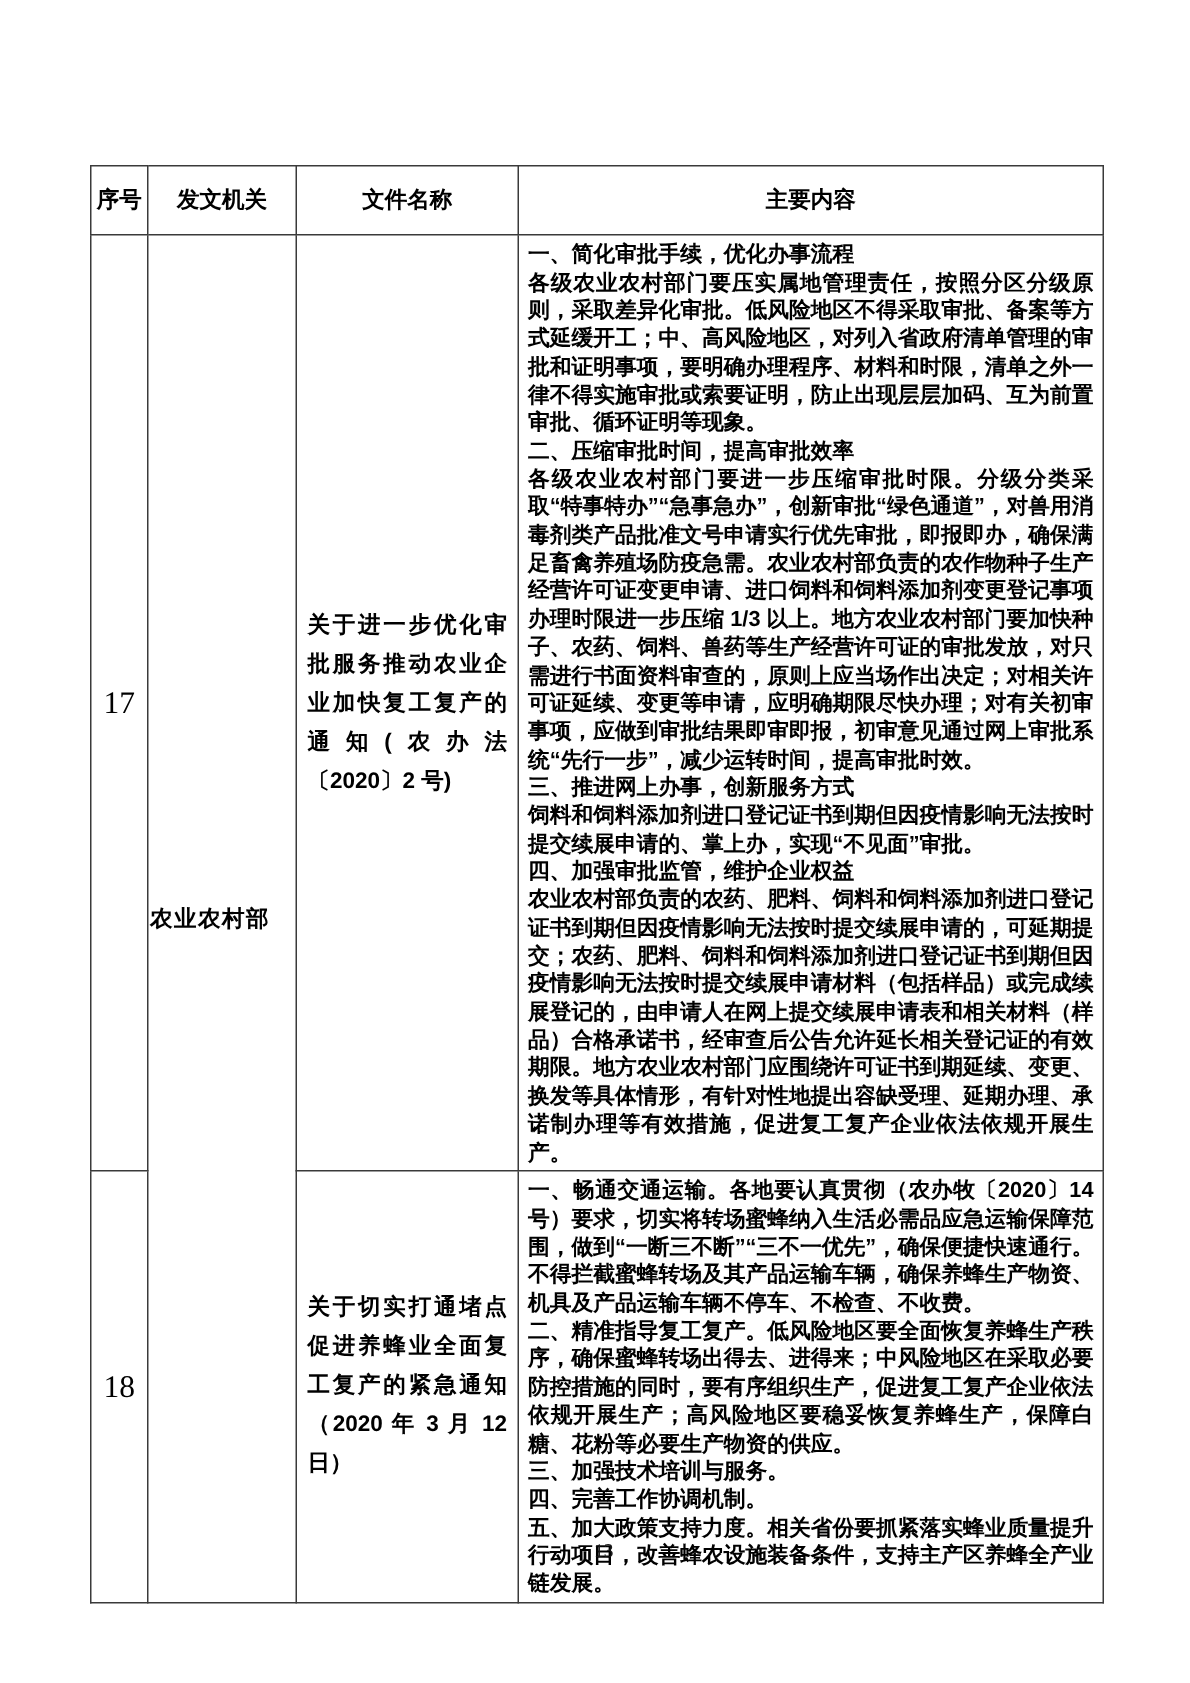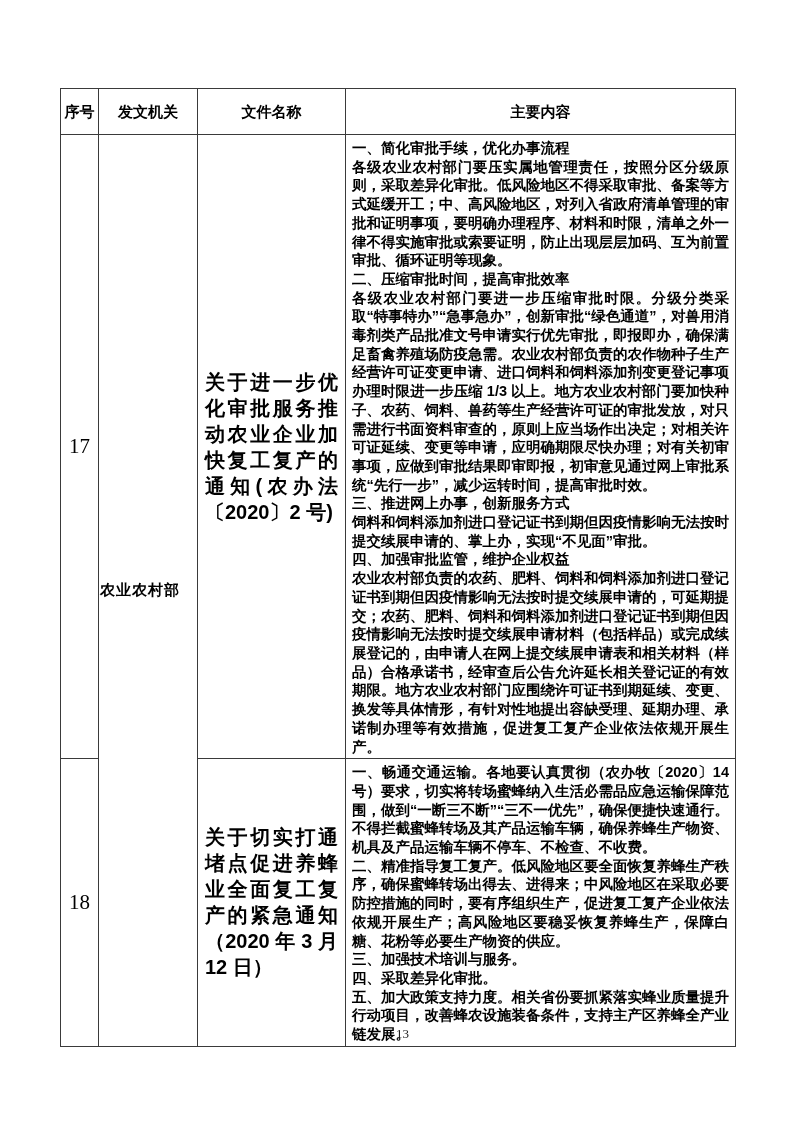--- a/index.html
+++ b/index.html
@@ -10,21 +10,21 @@
   body {
     width: 793px;
     height: 1122px;
     position: relative;
     font-family: "Liberation Sans", sans-serif;
     color: #000000;
   }
   .doc-table {
     position: absolute;
     left: 60px;
-    top: 88px;
+    top: 110px;
     width: 675px;
     border-collapse: collapse;
     table-layout: fixed;
   }
   .doc-table td, .doc-table th {
     border: 1px solid #3a3a3a;
     background: #ffffff;
     box-sizing: border-box;
     overflow: hidden;
   }
@@ -53,21 +53,21 @@
     vertical-align: middle;
   }
   td.agency-cell {
     font-size: 15px;
     font-weight: 700;
     text-align: left;
     vertical-align: middle;
     letter-spacing: 1px;
   }
   td.doc-cell {
-    font-size: 20px;
+    font-size: 15px;
     font-weight: 700;
     vertical-align: middle;
     text-align: justify;
     line-height: 26px;
     padding: 0 7px;
   }
   td.content-cell {
     font-size: 14.5px;
     font-weight: 700;
     vertical-align: top;
@@ -124,20 +124,20 @@
           <p class="para">农业农村部负责的农药、肥料、饲料和饲料添加剂进口登记证书到期但因疫情影响无法按时提交续展申请的，可延期提交；农药、肥料、饲料和饲料添加剂进口登记证书到期但因疫情影响无法按时提交续展申请材料（包括样品）或完成续展登记的，由申请人在网上提交续展申请表和相关材料（样品）合格承诺书，经审查后公告允许延长相关登记证的有效期限。地方农业农村部门应围绕许可证书到期延续、变更、换发等具体情形，有针对性地提出容缺受理、延期办理、承诺制办理等有效措施，促进复工复产企业依法依规开展生产。</p>
         </td>
     </tr>
     <tr class="row-18">
       <td class="no-cell">18</td>
       <td class="doc-cell">关于切实打通堵点促进养蜂业全面复工复产的紧急通知（2020 年 3 月 12 日）</td>
       <td class="content-cell">
           <p class="para">一、畅通交通运输。各地要认真贯彻（农办牧〔2020〕14 号）要求，切实将转场蜜蜂纳入生活必需品应急运输保障范围，做到“一断三不断”“三不一优先”，确保便捷快速通行。不得拦截蜜蜂转场及其产品运输车辆，确保养蜂生产物资、机具及产品运输车辆不停车、不检查、不收费。</p>
           <p class="para">二、精准指导复工复产。低风险地区要全面恢复养蜂生产秩序，确保蜜蜂转场出得去、进得来；中风险地区在采取必要防控措施的同时，要有序组织生产，促进复工复产企业依法依规开展生产；高风险地区要稳妥恢复养蜂生产，保障白糖、花粉等必要生产物资的供应。</p>
           <p class="para">三、加强技术培训与服务。</p>
-          <p class="para">四、采取差异化审批。</p>
+          <p class="para">四、完善工作协调机制。</p>
           <p class="para">五、加大政策支持力度。相关省份要抓紧落实蜂业质量提升行动项目，改善蜂农设施装备条件，支持主产区养蜂全产业链发展。</p>
         </td>
     </tr>
   </tbody>
 </table>
 
 <div class="page-number">13</div>
 
 </body></html>

